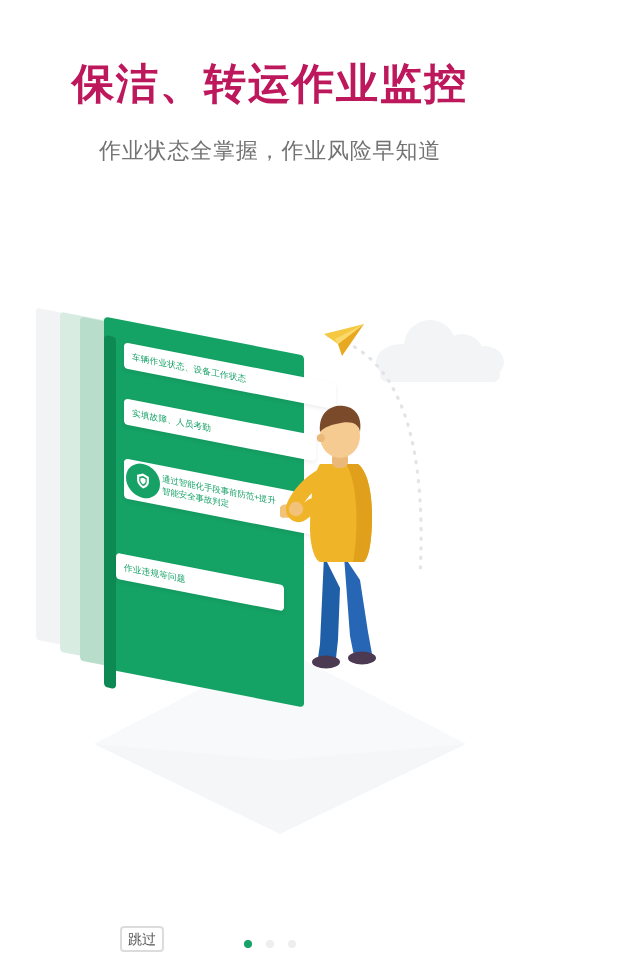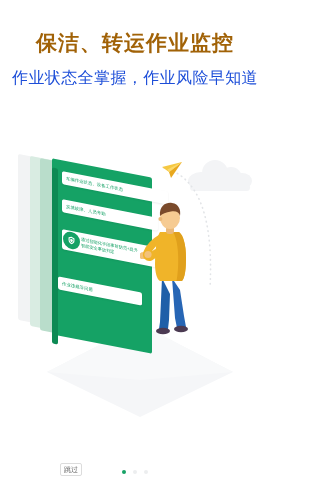--- a/index.html
+++ b/index.html
@@ -11,28 +11,28 @@
     -webkit-font-smoothing:antialiased;
   }
   .screen { position:relative; width:270px; height:480px; background:#fff; overflow:hidden; }
 
   
   .header { position:absolute; top:0; left:0; width:100%; text-align:center; }
   .title {
     margin-top:30px;
     font-size:21px;
     font-weight:bold;
-    color:#a16207;
+    color:#be185d;
     letter-spacing:1px;
     line-height:1.2;
   }
   .subtitle {
     margin-top:13px;
-    font-size:16px;
-    color:#1d4ed8;
+    font-size:11px;
+    color:#737373;
     letter-spacing:0.4px;
   }
 
   
   .stage { position:absolute; top:120px; left:0; width:270px; height:300px; }
 
   
   .cloud { position:absolute; left:188px; top:38px; width:64px; height:30px; }
   .cloud i {
     position:absolute; background:#f3f4f6; border-radius:50%;

